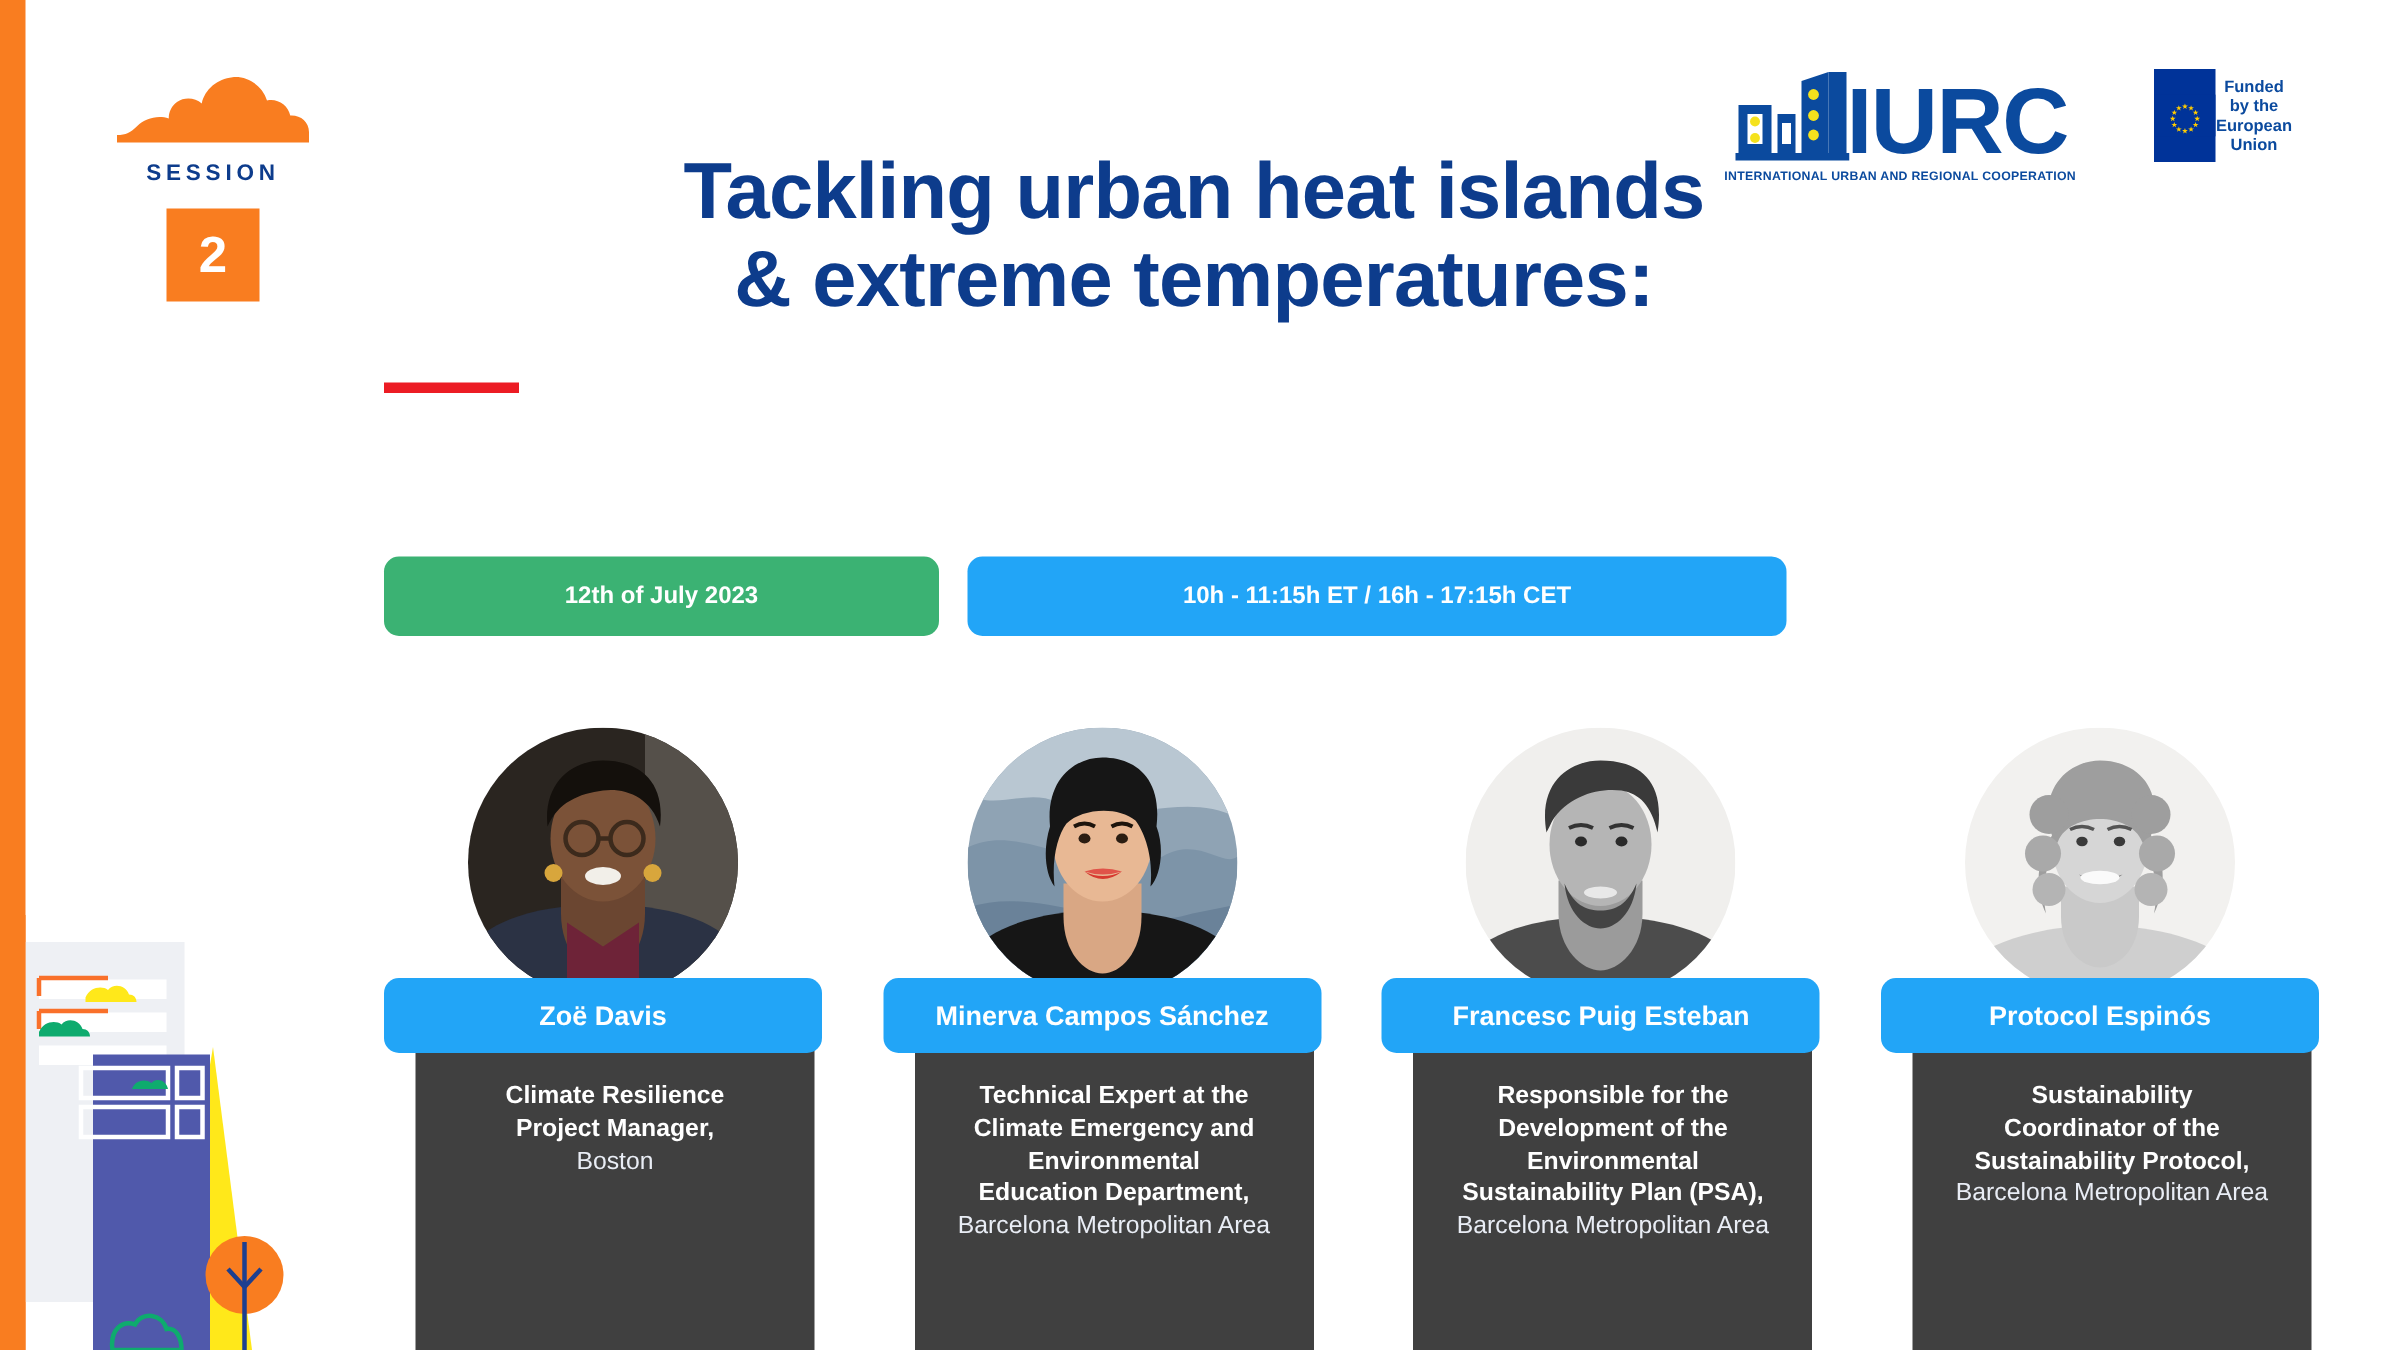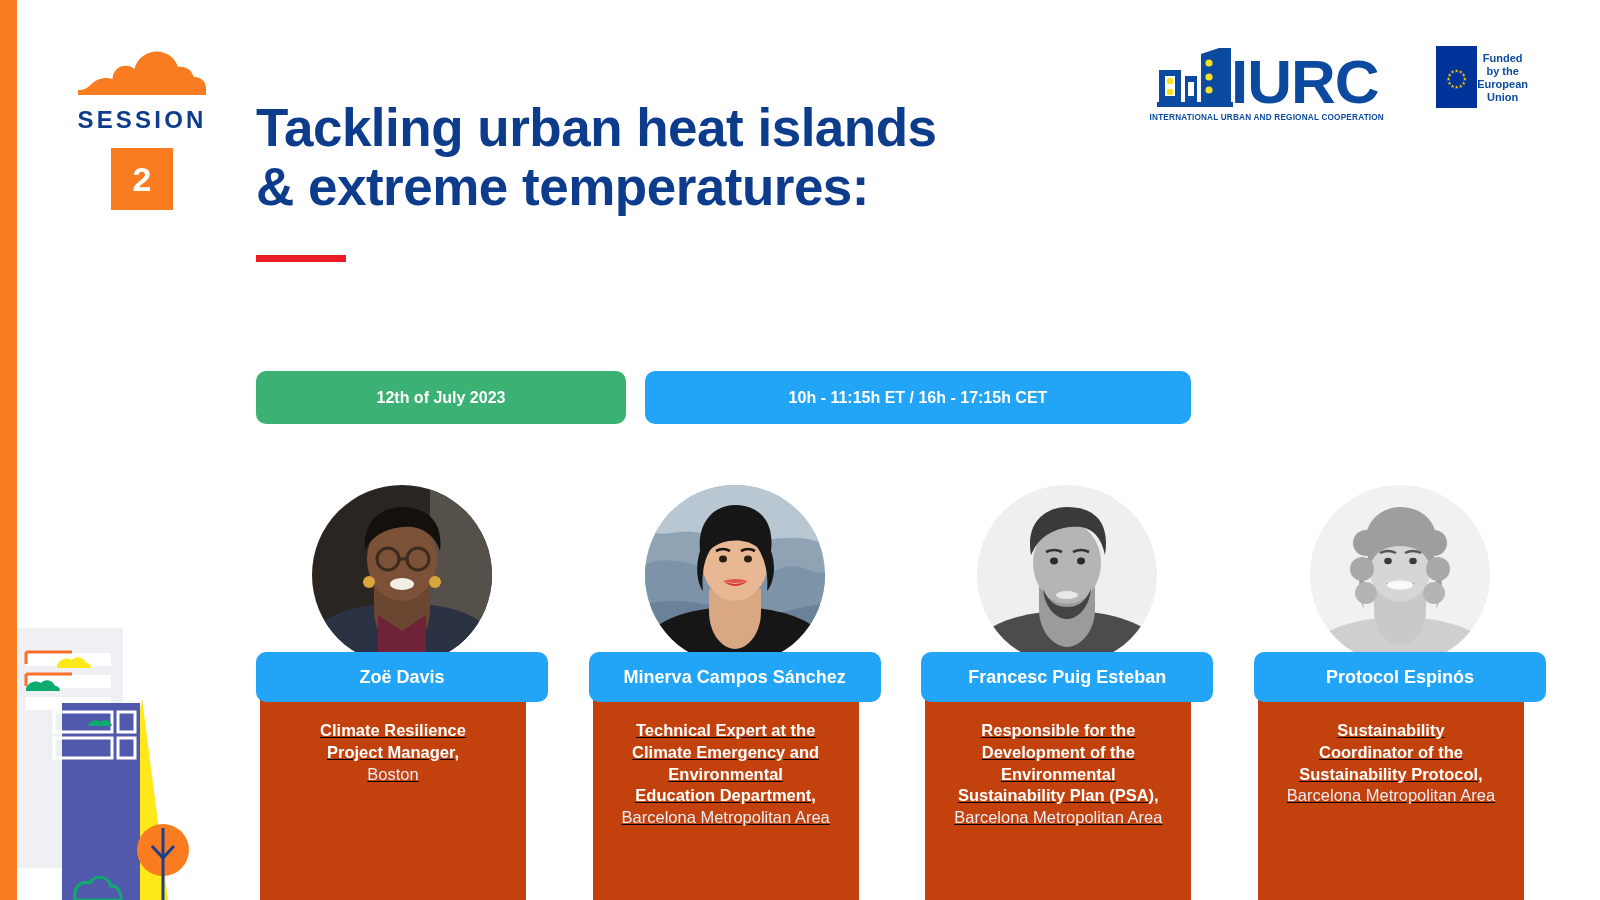--- a/index.html
+++ b/index.html
@@ -16,21 +16,21 @@
     position:absolute; left:0; top:0; width:17px; height:900px;
     background:#f97d20;
   }
 
   
   .session-badge{
     position:absolute; left:72px; top:48px; width:140px; text-align:center;
   }
   .cloud-icon{ display:block; width:140px; height:48px; }
   .session-word{
-    font-size:24px; font-weight:bold; color:#0d3c8c;
+    font-size:15px; font-weight:bold; color:#0d3c8c;
     letter-spacing:3.2px; margin-top:12px; line-height:1;
   }
   .session-num-box{
     width:62px; height:62px; background:#f97d20; margin:16px auto 0;
     display:flex; align-items:center; justify-content:center;
   }
   .session-num{ color:#fff; font-size:34px; font-weight:bold; line-height:1; }
 
   
   .logo-row{ position:absolute; right:72px; top:46px; display:flex; align-items:flex-start; gap:52px; }
@@ -51,20 +51,21 @@
     line-height:1.18; margin-top:6px;
   }
 
   
   .headline{
     position:absolute; left:256px; top:98px; width:1080px;
   }
   .title{
     font-size:53px; font-weight:bold; color:#0d3c8c; line-height:1.12;
     letter-spacing:-0.5px;
+    text-align:center;
   }
   .red-rule{
     width:90px; height:7px; background:#ec1c24; margin-top:38px;
   }
   .subtitle{
     font-size:29px; font-weight:bold; color:#0d3c8c; margin-top:36px;
     letter-spacing:-0.2px;
   }
 
   
@@ -86,22 +87,22 @@
     width:180px; height:180px; border-radius:50%; margin:0 auto;
     overflow:hidden; position:relative;
   }
   .name-bar{
     position:absolute; left:0; top:167px; width:292px; height:50px;
     background:#22a5f7; border-radius:10px;
     display:flex; align-items:center; justify-content:center;
     color:#fff; font-size:18px; font-weight:bold; white-space:nowrap; z-index:3;
   }
   .bio-box{
-    position:absolute; left:4px; top:213px; width:266px; height:202px;
-    background:#c2410c; padding:22px 10px 0; text-align:center; z-index:2;text-decoration:underline;
+    position:absolute; left:21px; top:213px; width:266px; height:202px;
+    background:#404040; padding:22px 10px 0; text-align:center; z-index:2;
   }
   .bio-role{
     color:#fff; font-size:16.5px; font-weight:bold; line-height:1.32;
   }
   .bio-org{
     color:#e9edf5; font-size:16.5px; font-weight:normal; line-height:1.32;
   }
 
   
   .illus{ position:absolute; left:0; bottom:0; width:215px; height:290px; }

